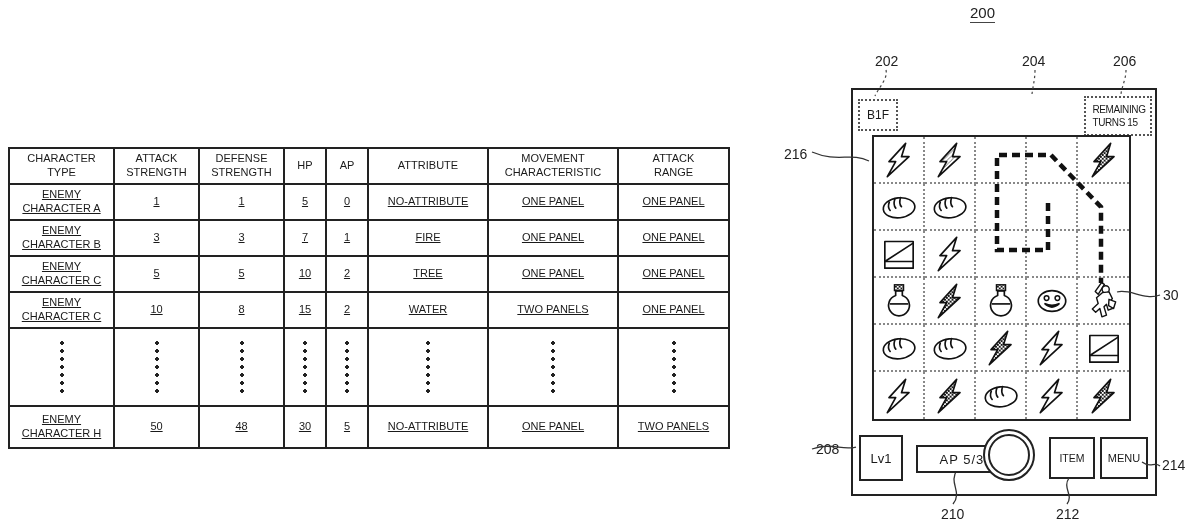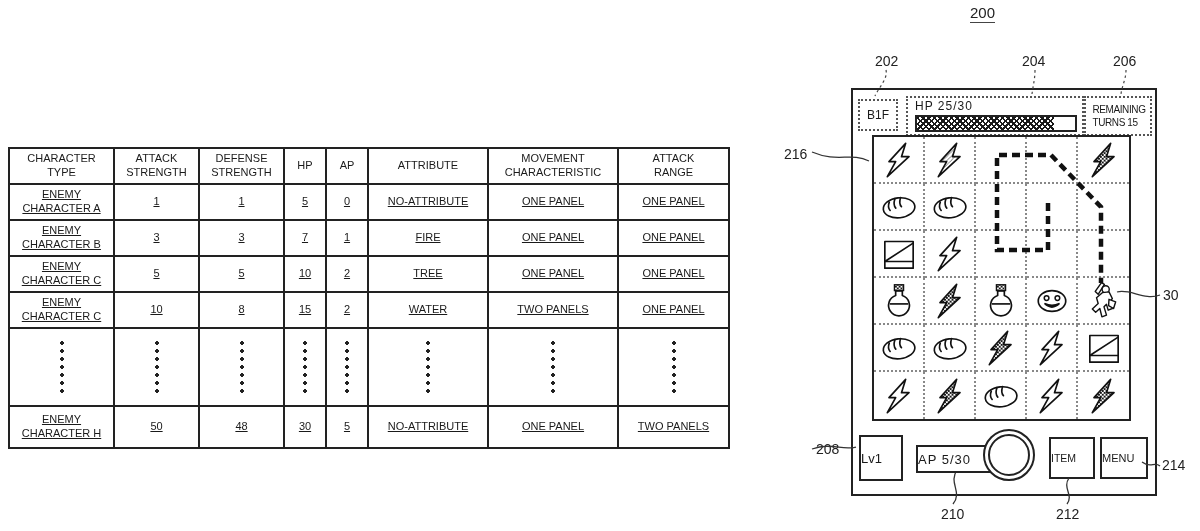--- a/index.html
+++ b/index.html
@@ -38,21 +38,21 @@
   .grid{position:absolute;left:19px;top:45px;width:255px;height:282px;
     border:2px solid #222;display:grid;
     grid-template-columns:repeat(5,1fr);grid-template-rows:repeat(6,1fr);}
   .gcell{display:flex;align-items:center;justify-content:center;
     border-right:2px dotted #888;border-bottom:2px dotted #888;}
   .gcell:nth-child(5n){border-right:none;}
   .gcell:nth-child(n+26){border-bottom:none;}
   .gcell svg{width:40px;height:40px;display:block;}
 
   .solidbox{position:absolute;border:2px solid #222;background:#fff;
-    display:flex;align-items:center;justify-content:flex-start;}
+    display:flex;align-items:center;justify-content:center;}
   .lv-box{left:6px;top:345px;width:40px;height:42px;font-size:13px;}
   .ap-box{left:63px;top:355px;width:96px;height:24px;font-size:13px;letter-spacing:1px;z-index:1;}
   .action-circle{position:absolute;left:130px;top:339px;width:48px;height:48px;
     border:2px solid #222;border-radius:50%;background:#fff;z-index:2;
     display:flex;align-items:center;justify-content:center;}
   .action-circle-inner{width:38px;height:38px;border:2px solid #222;border-radius:50%;background:#fff;}
   .item-box{left:196px;top:347px;width:42px;height:38px;font-size:10.5px;}
   .menu-box{left:247px;top:347px;width:44px;height:38px;font-size:11px;}
 
   
@@ -173,26 +173,20 @@
             <td>TWO PANELS</td>
           </tr>
         </tbody>
     </table>
   </div>
 
   <div class="frame">
     <div class="dashedbox floor-box">
       <span>B1F</span>
     </div>
-    <div class="dashedbox hp-box">
-      <div class="hp-label">HP 25/30</div>
-      <div class="hp-bar">
-        <div class="hp-fill" style="width: 87%;"></div>
-      </div>
-    </div>
     <div class="dashedbox turns-box">
       <span>REMAINING
 TURNS 15</span>
     </div>
 
     <div class="grid">
         <div class="gcell">
           <svg viewBox="0 0 48 48">
             <polygon points="32,4 12,26 20,26 10,44 36,20 27,20" fill="#fff" stroke="#111" stroke-width="2" stroke-linejoin="round"></polygon>
           </svg>

